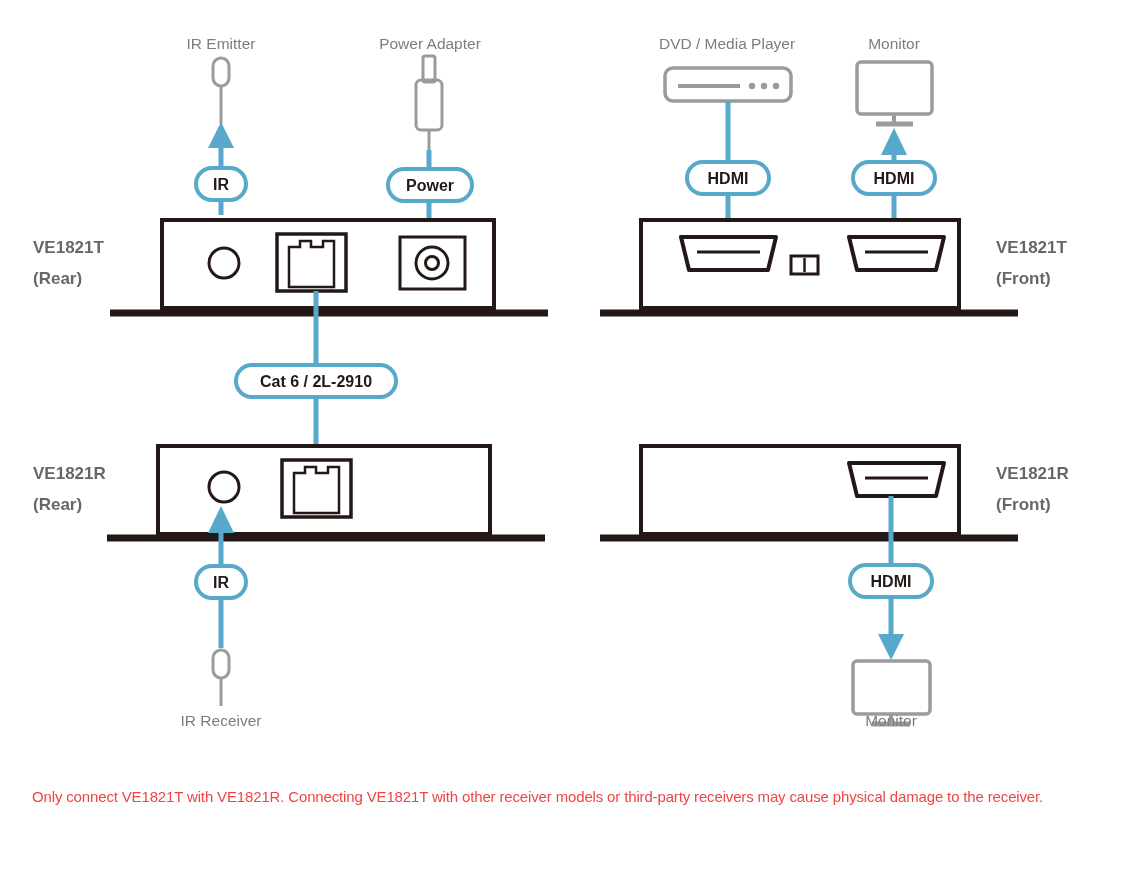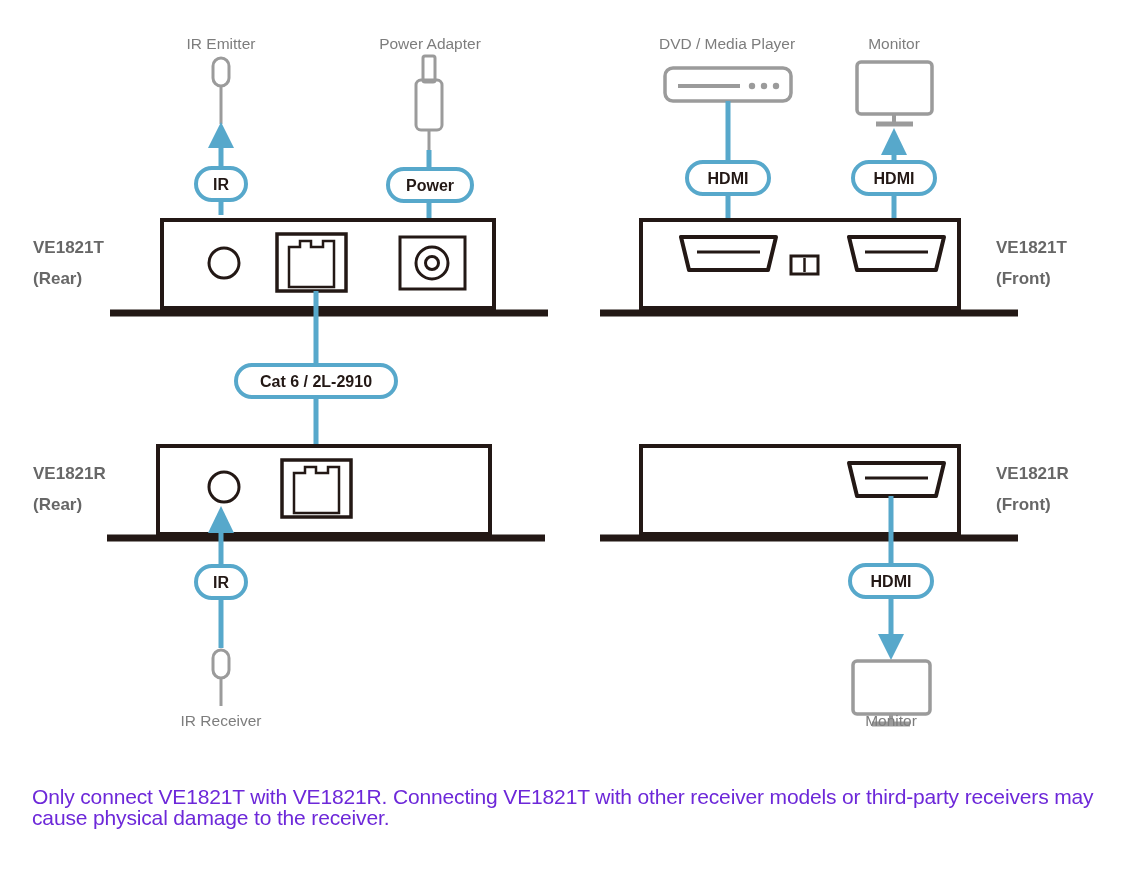--- a/index.html
+++ b/index.html
@@ -42,23 +42,23 @@
     font-size: 16px;
     font-weight: bold;
     fill: #231815;
   }
   .note-text {
     position: absolute;
     left: 32px;
     top: 786px;
     width: 1090px;
     font-family: "Liberation Sans", sans-serif;
-    font-size: 21px;
+    font-size: 15px;
     line-height: 21px;
-    color: #6d28d9;
+    color: #ef4444;
     letter-spacing: -0.15px;
   }
 </style>
 </head>
 <body>
 
 <div id="stage">
 
   <svg id="diagram" viewBox="0 0 1140 875">
     <defs>

